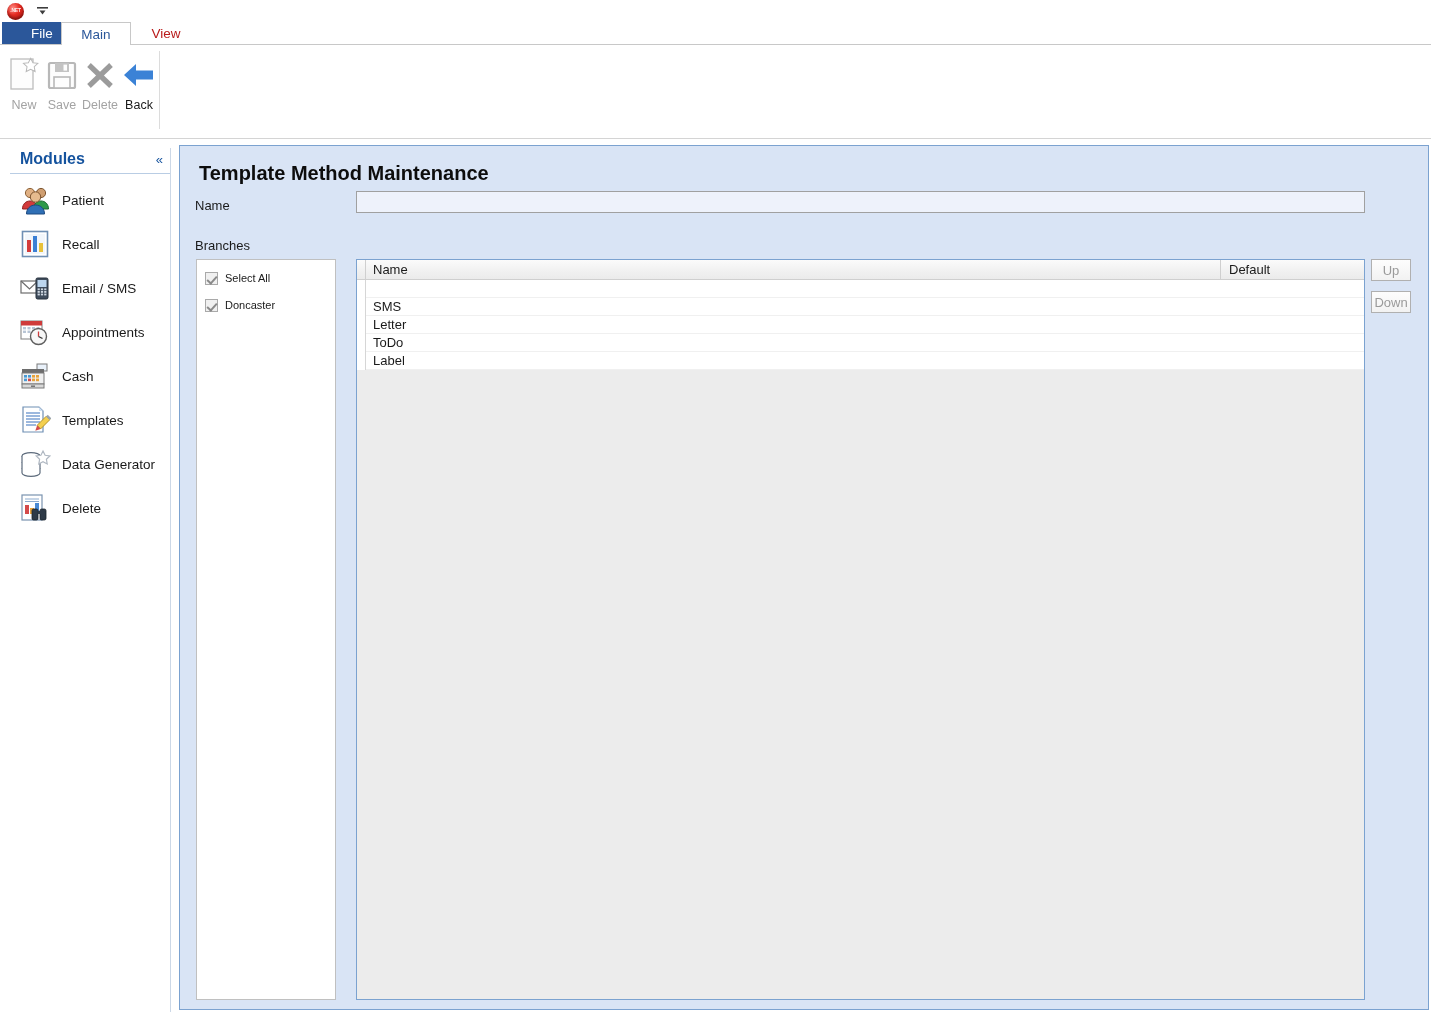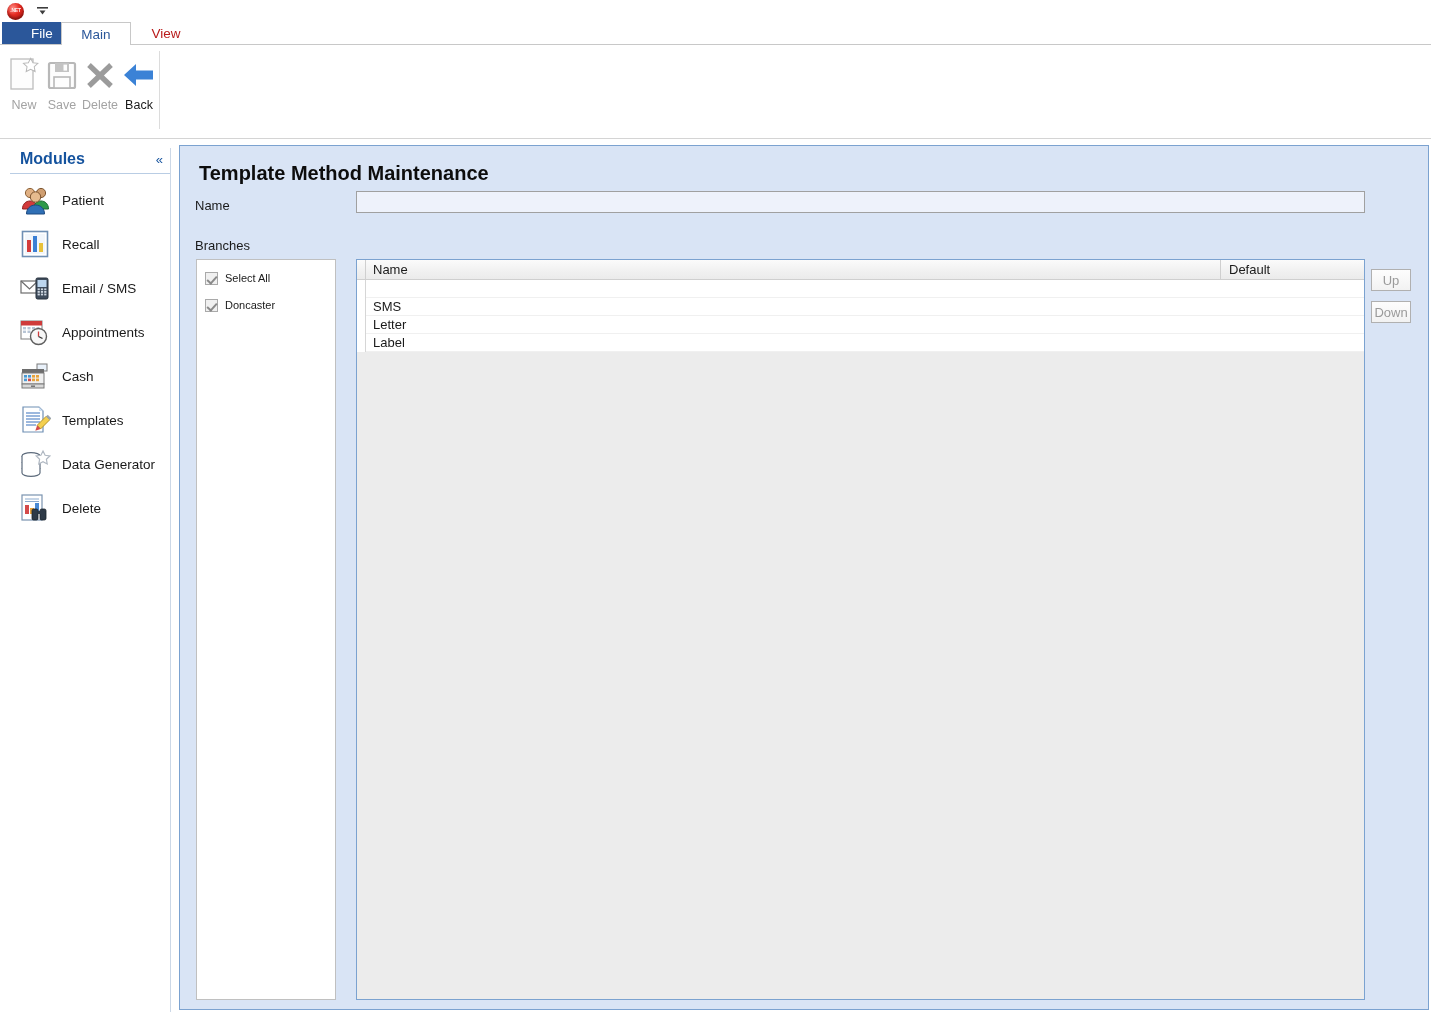--- a/index.html
+++ b/index.html
@@ -228,21 +228,20 @@
   }
 
   
   .move-btn {
     position: absolute; width: 40px; height: 22px;
     background: linear-gradient(to bottom, #fdfdfd 0%, #f2f2f2 100%);
     border: 1px solid #b0b0b0;
     font-family: inherit; font-size: 13px; color: #9a9a9a;
     display: flex; align-items: center; justify-content: center;
     cursor: default;
-    margin-top: 10px;
   }
   #btn-up { left: 1191px; top: 113px; }
   #btn-down { left: 1191px; top: 145px; }
 </style>
 </head>
 <body>
 
 <div id="qat-bar">
   <div id="app-logo"></div>
   <div id="qat-dropdown">
@@ -514,20 +513,25 @@
         <div class="cell-name">SMS</div>
         <div class="cell-default"></div>
       </div>
       <div class="grid-row">
         <div class="row-head"></div>
         <div class="cell-name">Letter</div>
         <div class="cell-default"></div>
       </div>
       <div class="grid-row">
         <div class="row-head"></div>
+        <div class="cell-name">ToDo</div>
+        <div class="cell-default"></div>
+      </div>
+      <div class="grid-row">
+        <div class="row-head"></div>
         <div class="cell-name">Label</div>
         <div class="cell-default"></div>
       </div>
     </div>
 
     <div id="grid-empty"></div>
   </div>
 
   <div class="move-btn" id="btn-up">
     <span>Up</span>

